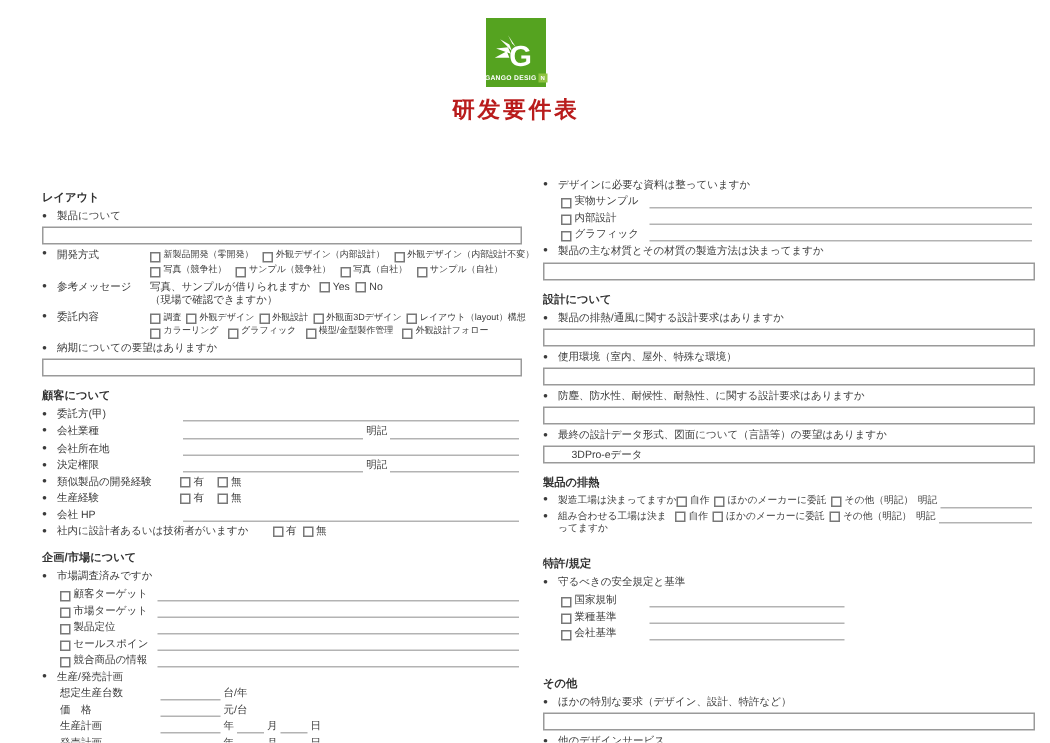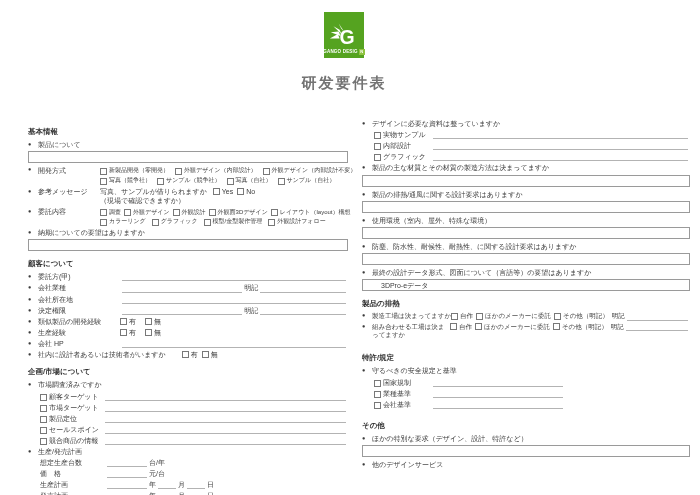--- a/index.html
+++ b/index.html
@@ -3,21 +3,21 @@
 <meta charset="utf-8">
 <style>
   *{box-sizing:border-box;margin:0;padding:0;}
   html,body{width:700px;height:495px;}
   body{background:#fff;font-family:"Liberation Sans","DejaVu Sans",sans-serif;color:#3b3b3b;position:relative;overflow:hidden;}
   .logo{position:absolute;left:324px;top:12px;width:40px;height:46px;background:#55a320;display:flex;flex-direction:column;align-items:center;justify-content:flex-end;padding:2px 2px 3px;}
   .logo svg{display:block;margin:0 auto 2px;}
   .brand{display:flex;align-items:center;gap:1px;}
   .brand-text{color:#fff;font-size:4.5px;font-weight:bold;letter-spacing:.2px;line-height:1;white-space:nowrap;}
   .brand-n{background:#8fc341;color:#fff;font-size:4px;font-weight:bold;width:6px;height:6px;display:flex;align-items:center;justify-content:center;line-height:1;}
-  .title{position:absolute;top:74px;left:0;width:688px;text-align:center;font-size:15px;font-weight:bold;color:#737373;letter-spacing:2px;}
+  .title{position:absolute;top:64px;left:0;width:688px;text-align:center;font-size:15px;font-weight:bold;color:#b91c1c;letter-spacing:2px;}
   .cols{position:absolute;top:117px;left:28px;display:flex;gap:14px;}
   .col-l{width:320px;padding-top:10px;}
   .col-r{width:328px;}
   .h{font-weight:bold;font-size:7.5px;margin:8px 0 3px;color:#333;}
   .h.first{margin-top:0;}
   .r{display:flex;align-items:flex-end;margin:2px 0;font-size:7px;line-height:1.3;}
   .rt{align-items:flex-start;}
   .fs6{font-size:6px;}
   .fs65{font-size:6.5px;}
   .blt{width:10px;flex:none;}
@@ -60,21 +60,21 @@
     <span class="brand-n">N</span>
   </div>
 </div>
 
 <div class="title">研发要件表</div>
 
 <div class="cols">
 
   <div class="col-l">
 
-    <div class="h first">基本情報</div>
+    <div class="h first">レイアウト</div>
 
     <div class="r">
       <span class="blt"></span>
       <span>製品について</span>
     </div>
     <div class="input"></div>
 
     <div class="r fs6">
       <span class="blt"></span>
       <span class="lead" style="font-size:7px">開発方式</span>
@@ -333,20 +333,21 @@
       <span class="cb"></span>
       <span class="lbl48">グラフィック</span>
       <span class="ul"></span>
     </div>
     <div class="r">
       <span class="blt"></span>
       <span>製品の主な材質とその材質の製造方法は決まってますか</span>
     </div>
     <div class="input"></div>
 
+    <div class="h">設計について</div>
     <div class="r">
       <span class="blt"></span>
       <span>製品の排熱/通風に関する設計要求はありますか</span>
     </div>
     <div class="input"></div>
     <div class="r">
       <span class="blt"></span>
       <span>使用環境（室内、屋外、特殊な環境）</span>
     </div>
     <div class="input"></div>
@@ -416,21 +417,21 @@
       <span class="cb"></span>
       <span class="lbl48">業種基準</span>
       <span class="ul w130"></span>
     </div>
     <div class="r ind12">
       <span class="cb"></span>
       <span class="lbl48">会社基準</span>
       <span class="ul w130"></span>
     </div>
 
-    <div class="h" style="margin-top:12px">その他</div>
+    <div class="h" style="margin-top:24px">その他</div>
     <div class="r">
       <span class="blt"></span>
       <span>ほかの特別な要求（デザイン、設計、特許など）</span>
     </div>
     <div class="input"></div>
     <div class="r">
       <span class="blt"></span>
       <span>他のデザインサービス</span>
     </div>
 

